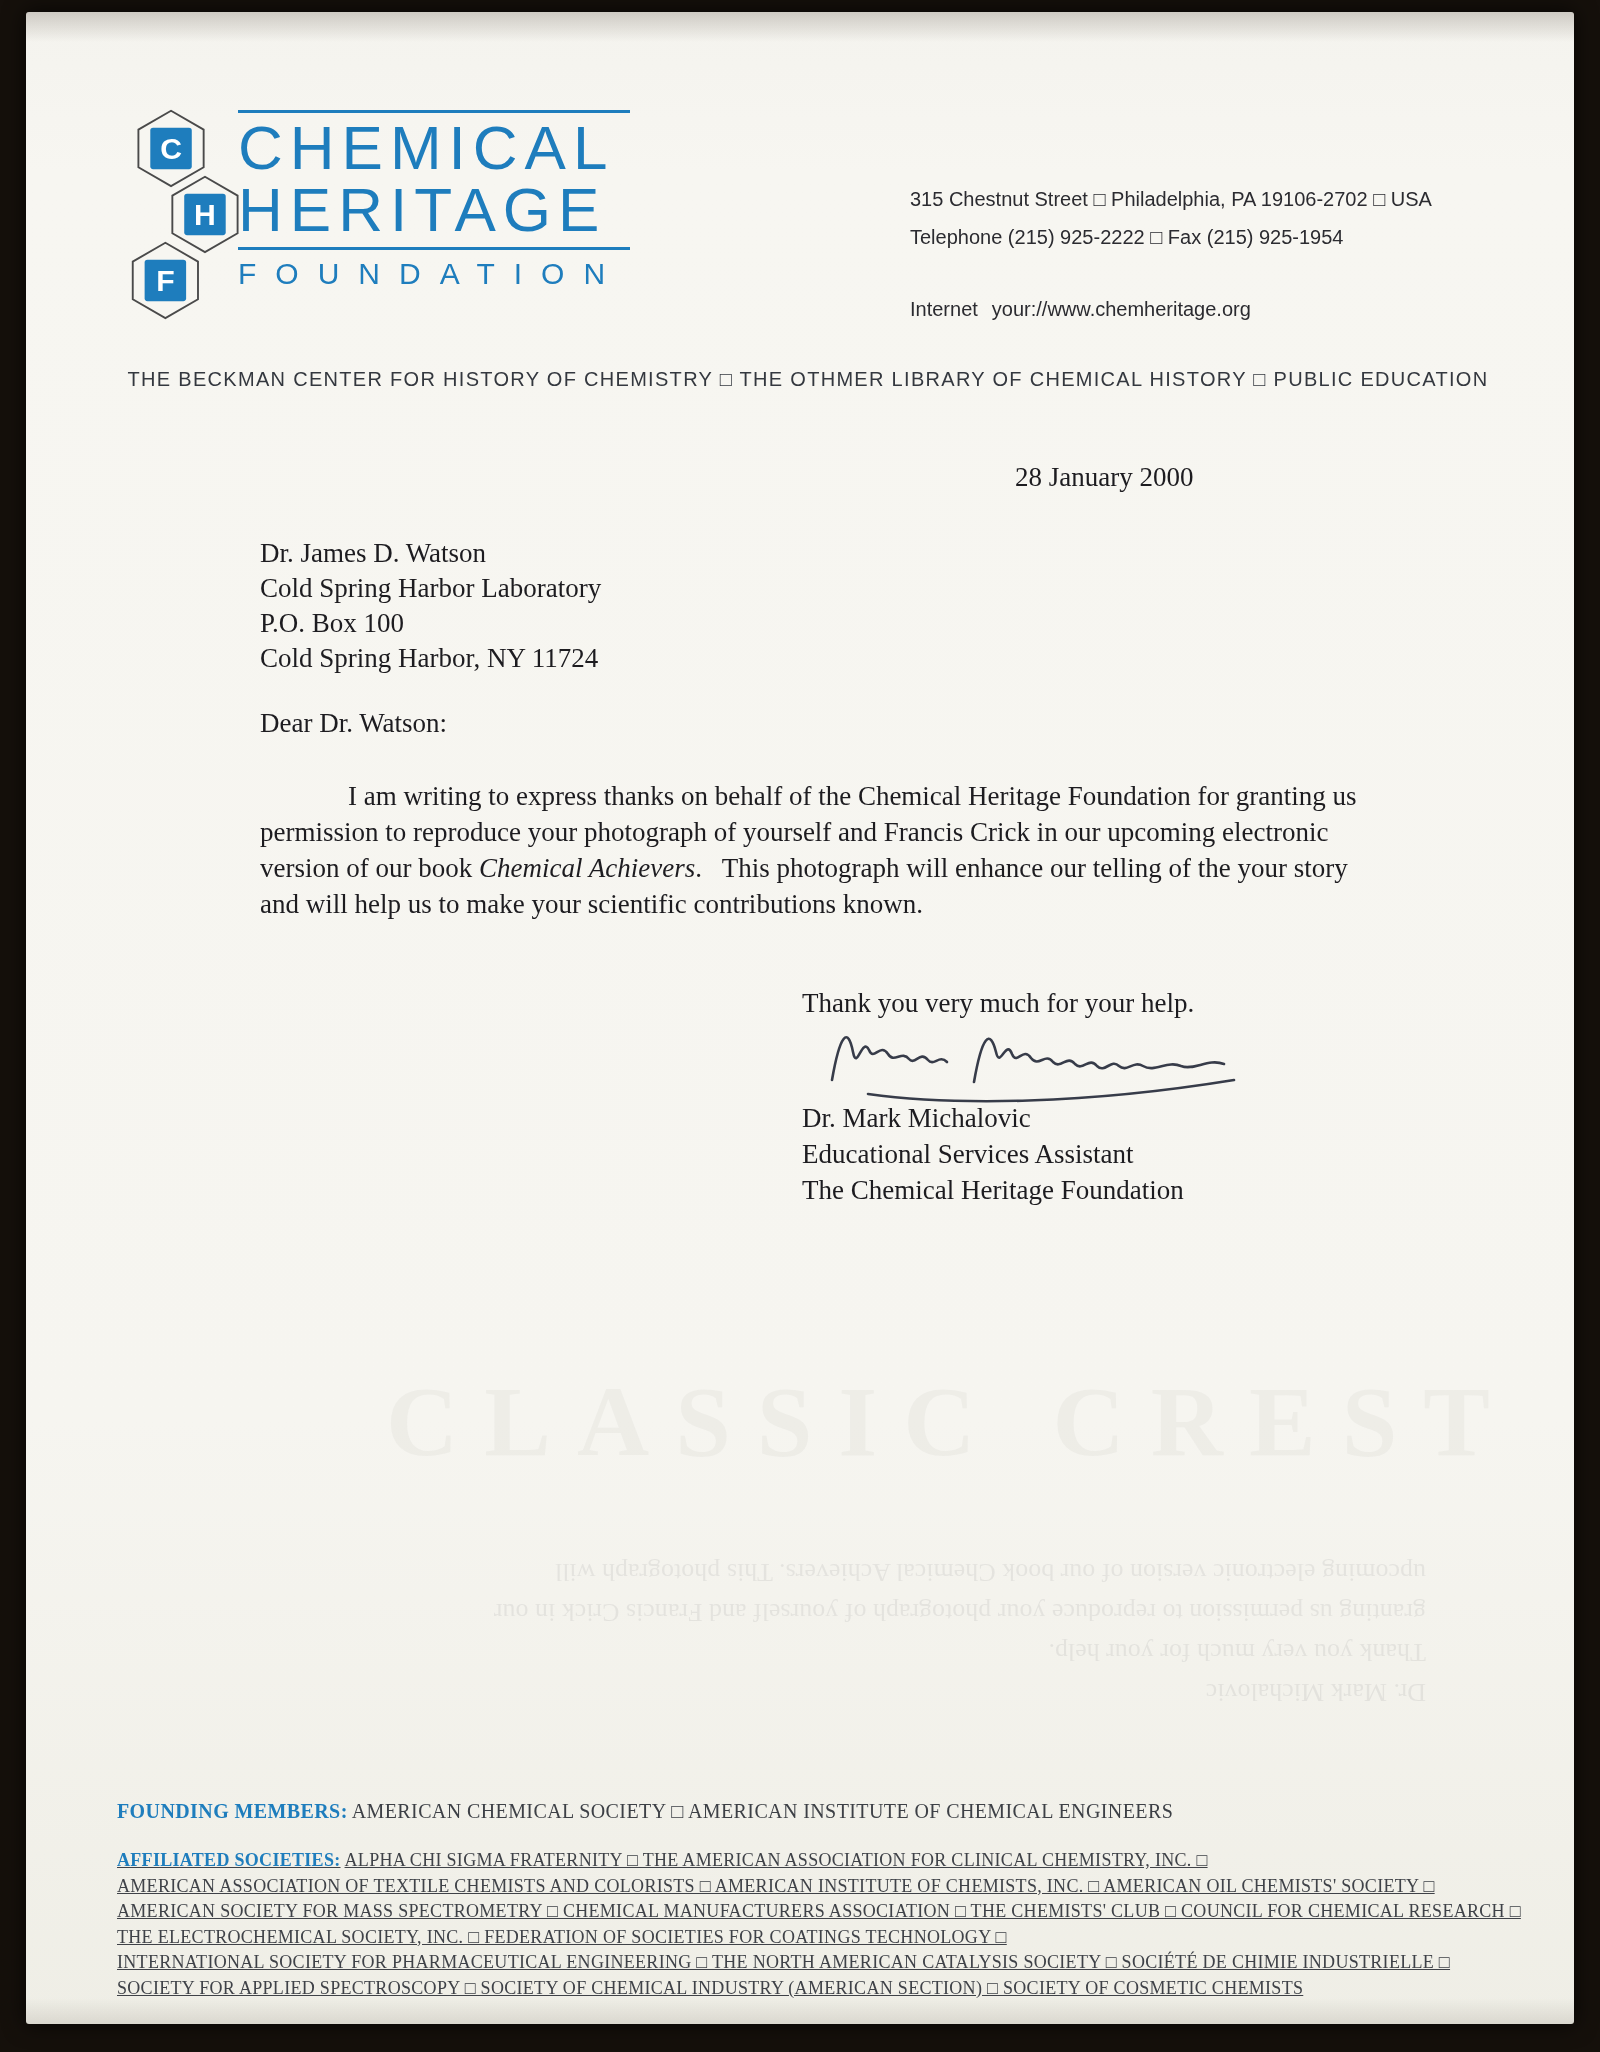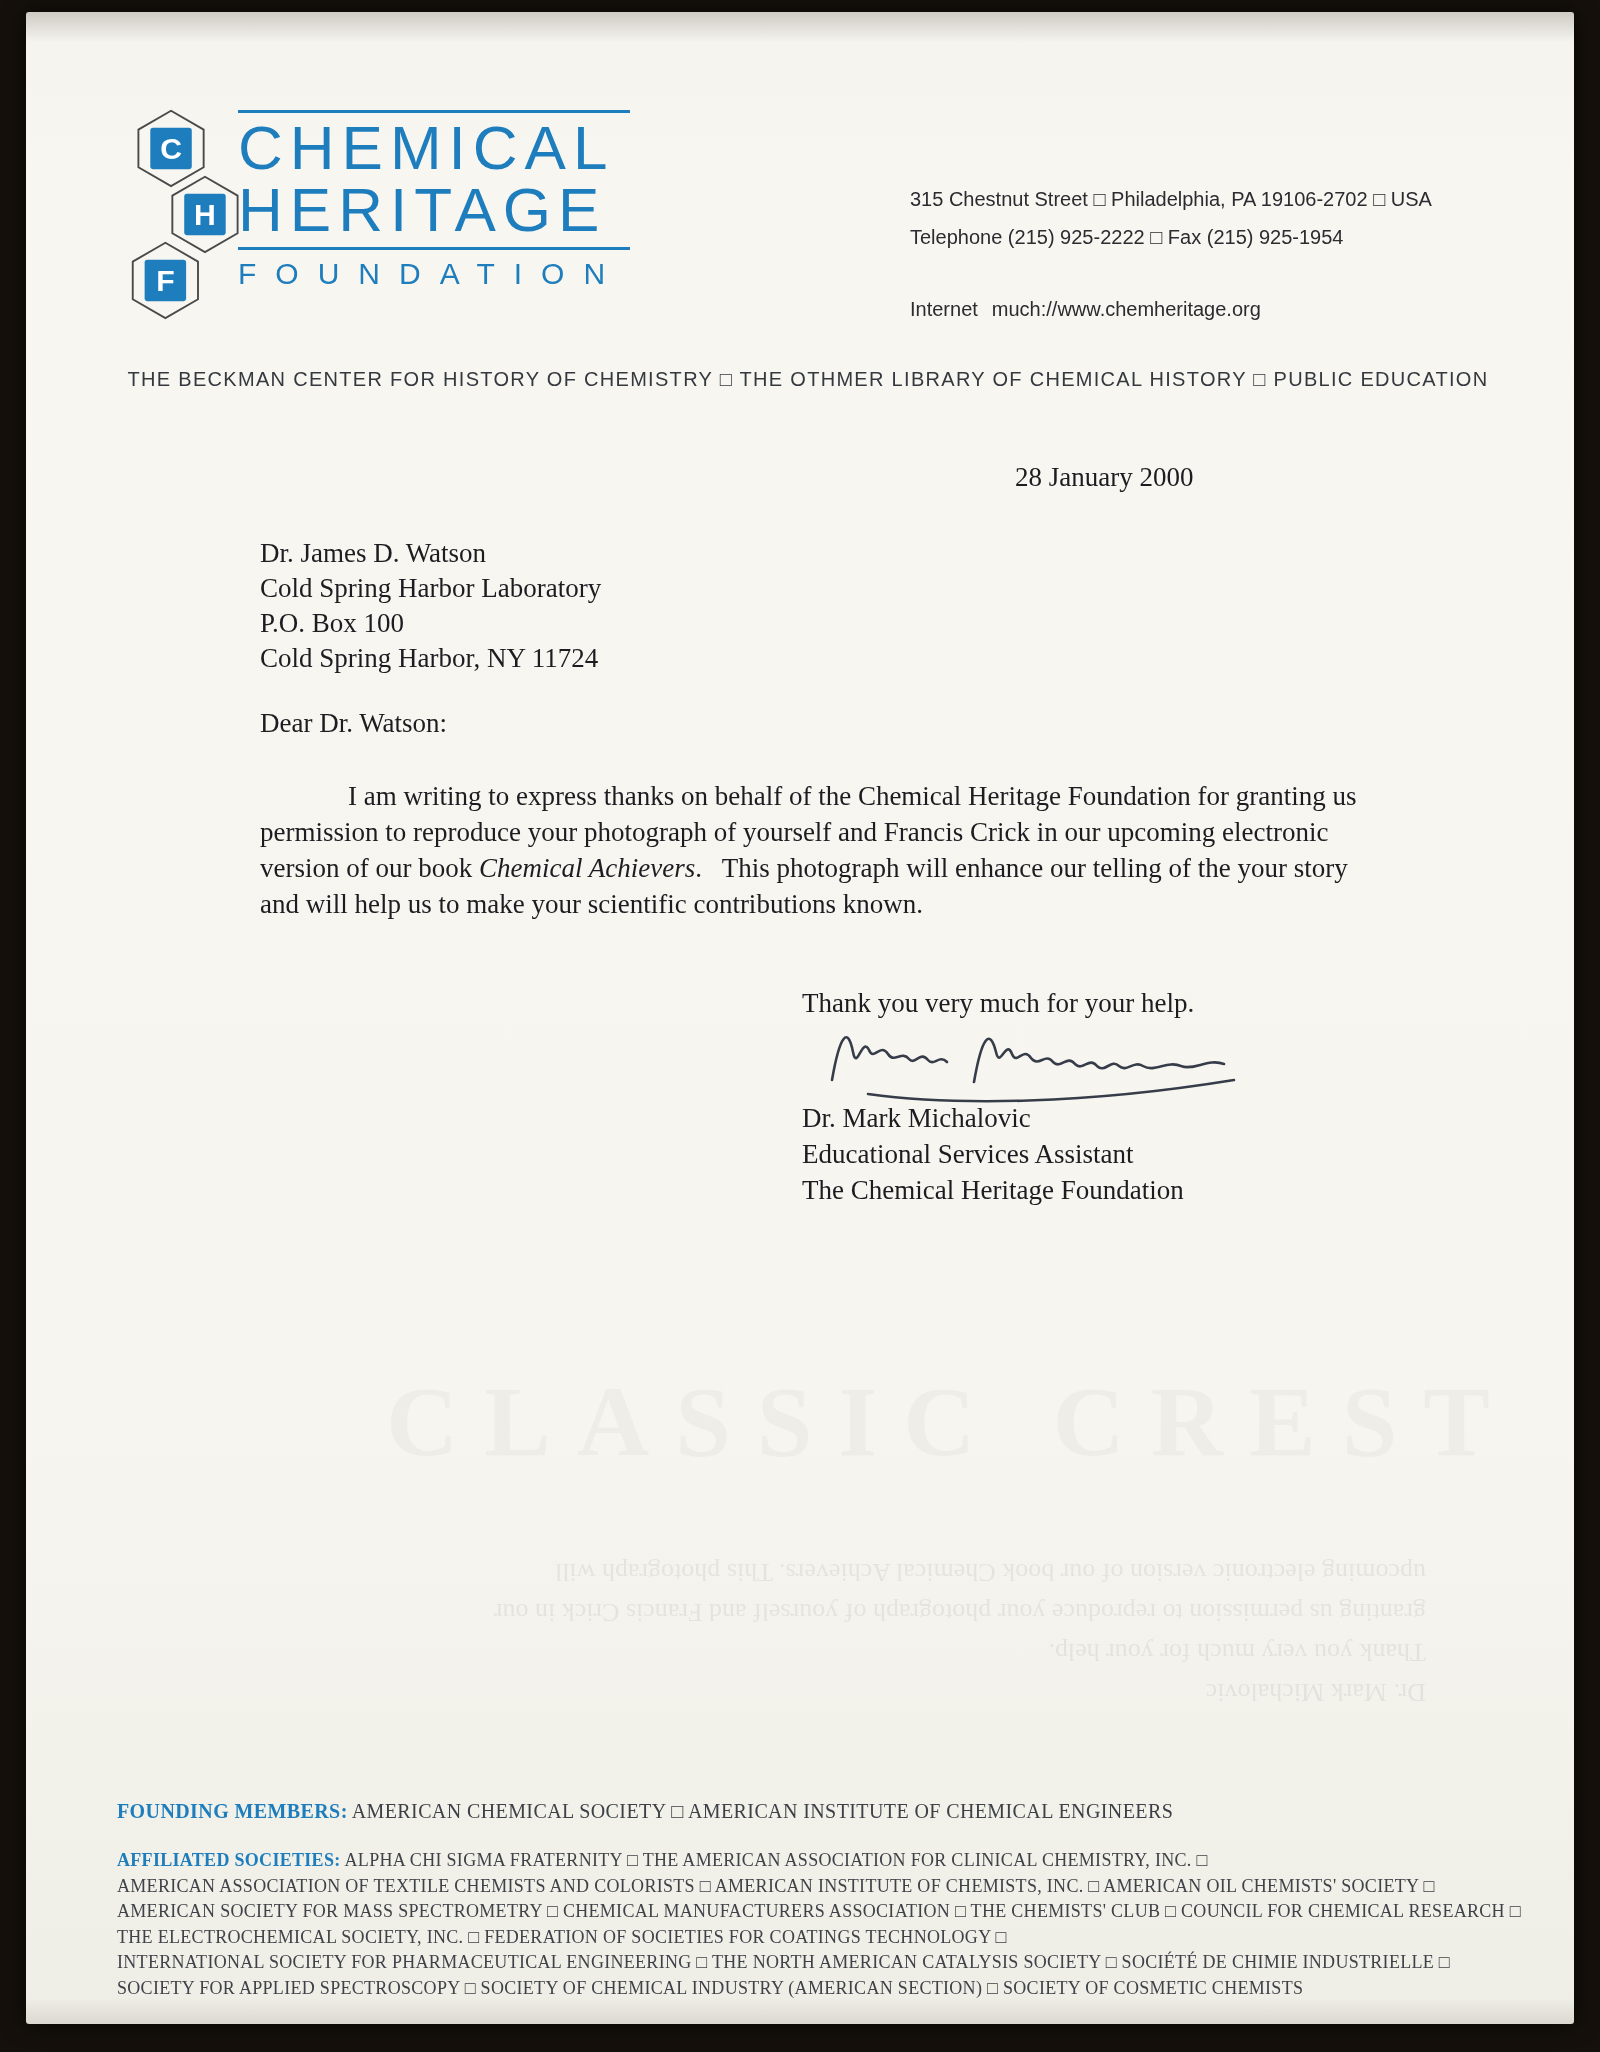--- a/index.html
+++ b/index.html
@@ -43,21 +43,21 @@
   .signer{position:absolute;left:776px;top:1088px;line-height:36px;}
 
   
   .watermark{position:absolute;left:360px;top:1352px;width:1080px;text-align:center;
              font-family:"Liberation Serif", serif;font-weight:bold;font-size:100px;
              letter-spacing:26px;color:#6f6f66;opacity:.055;white-space:nowrap;}
   .ghost{position:absolute;left:300px;top:1540px;width:1100px;transform:rotate(180deg);
          color:#5f5f66;opacity:.10;font-size:26px;line-height:40px;text-align:left;}
   .founding{top:1788px;position:absolute;left:91px;font-size:20px;letter-spacing:.4px;color:#3d4046;}
   .affiliated{top:1836px;position:absolute;left:91px;font-size:18px;line-height:25.5px;
-              letter-spacing:.3px;color:#3f4248;}
+              letter-spacing:.3px;color:#3f4248;text-decoration:underline;}
   .blue-label{color:#1e7dbd;font-weight:bold;margin-right:4px;}
 </style>
 </head>
 <body>
 
 <div class="stage">
   <div class="paper">
 
     <svg class="logo" viewBox="0 0 140 240" xmlns="http://www.w3.org/2000/svg">
 
@@ -78,21 +78,21 @@
         <div class="bigline">CHEMICAL</div>
         <div class="bigline">HERITAGE</div>
       </div>
       <div class="foundation">FOUNDATION</div>
     </div>
 
     <div class="contact">
       <div>315 Chestnut Street □ Philadelphia, PA 19106-2702 □ USA</div>
       <div>Telephone (215) 925-2222 □ Fax (215) 925-1954</div>
       <div class="internet">
-        <span>Internet</span><span class="url">much://www.chemheritage.org</span>
+        <span>Internet</span><span class="url">your://www.chemheritage.org</span>
       </div>
     </div>
 
     <div class="banner">THE BECKMAN CENTER FOR HISTORY OF CHEMISTRY □ THE OTHMER LIBRARY OF CHEMICAL HISTORY □ PUBLIC EDUCATION</div>
 
     <div class="letterbody">
       <div class="date">28 January 2000</div>
 
       <div class="recipient">
         <div>Dr. James D. Watson</div>

